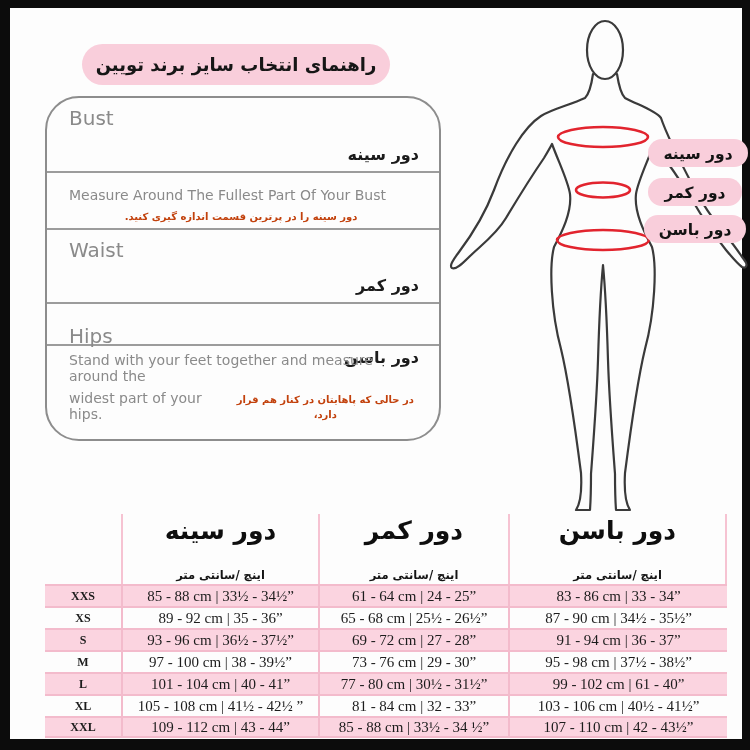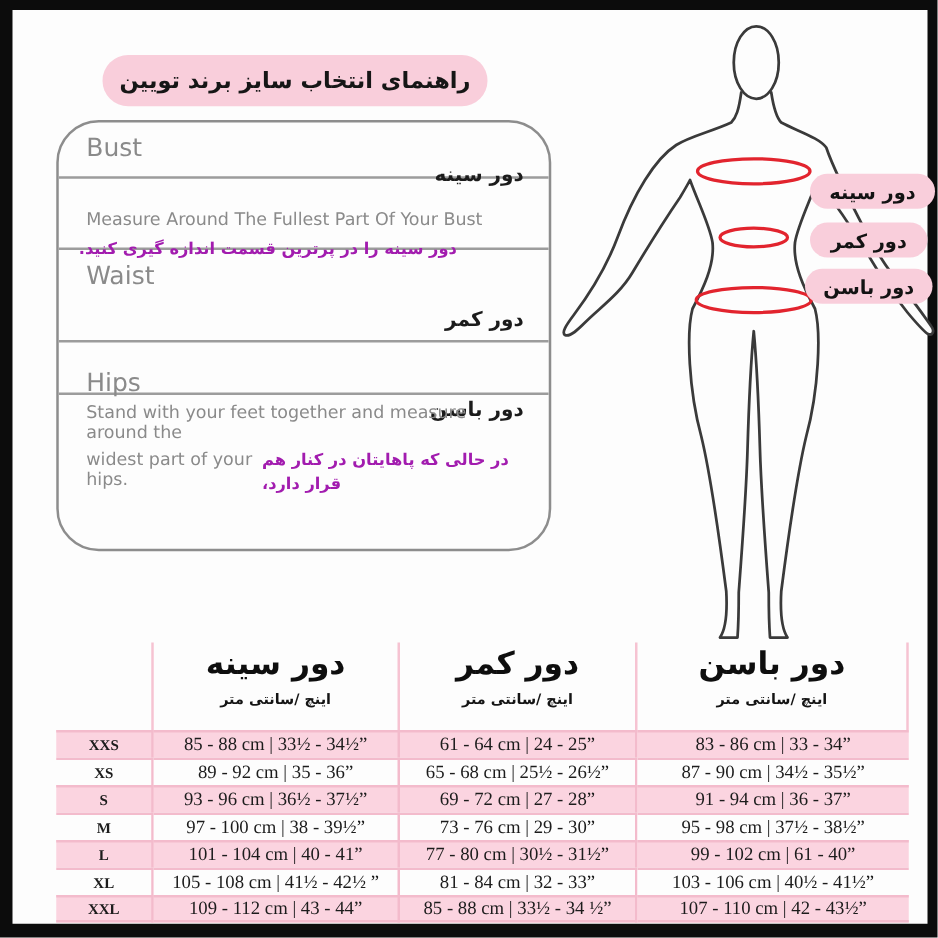--- a/index.html
+++ b/index.html
@@ -25,30 +25,30 @@
   .guide-box{
     position:absolute;left:35px;top:88px;width:396px;height:345px;
     border:2px solid #8d8d8d;border-radius:34px;
     box-sizing:border-box;overflow:hidden;background:#fdfdfd;
   }
   .g-sec{box-sizing:border-box;padding:0 16px;}
   .g-sec + .g-sec{border-top:2px solid #9c9c9c;}
   .g-head{display:flex;flex-direction:column;justify-content:space-between;}
   .g-head .en{font-size:20px;color:#8a8a8a;padding:8px 6px 0 6px;}
   .g-head .fa{font-size:16px;font-weight:bold;color:#1b1b1b;text-align:right;direction:rtl;padding:0 4px 7px 0;}
-  .sec-bust-h{height:43px;}
+  .sec-bust-h{height:73px;}
   .sec-bust-t{height:57px;}
   .sec-waist-h{height:74px;}
   .sec-waist-t{height:68px;}
   .sec-hips-h{height:42px;}
   .sec-hips-t{height:63px;}
   .sec-hips-h .en{font-size:20px;padding-top:20px;}
   .sec-hips-h .fa{padding-bottom:4px;}
-  .g-text .en{font-size:14px;color:#8a8a8a;padding:25px 6px 0 6px;}
-  .g-text .fa{font-size:13px;font-weight:bold;color:#a21caf;text-align:left;direction:rtl;padding:6px 4px 0 0;line-height:1.55;}
+  .g-text .en{font-size:14px;color:#8a8a8a;padding:14px 6px 0 6px;}
+  .g-text .fa{font-size:10px;font-weight:bold;color:#c2410c;text-align:center;direction:rtl;padding:6px 4px 0 0;line-height:1.55;}
   .mix-row{display:flex;justify-content:space-between;align-items:baseline;}
   .mix-row .en{padding-top:2px;}
   .mix-row .fa{padding-top:2px;}
   .g-text.tight .en{padding-top:6px;}
   .g-text.tight .fa{padding-top:1px;line-height:1.45;}
 
   
   .figure-wrap{position:absolute;left:430px;top:6px;width:315px;height:503px;}
 
   
@@ -62,21 +62,21 @@
     display:flex;flex-direction:column;align-items:center;justify-content:flex-start;
     border-right:2px solid #f6c3d2;
   }
   .t-hcell:last-child{border-right:none;}
   .t-hcell .h-title{
     font-family:"DejaVu Sans",sans-serif;font-size:25px;font-weight:bold;
     color:#0e0e0e;direction:rtl;line-height:1.25;margin-top:1px;
   }
   .t-hcell .h-sub{
     font-family:"DejaVu Sans",sans-serif;font-size:11.5px;font-weight:bold;
-    color:#141414;direction:rtl;margin-top:6px;
+    color:#141414;direction:rtl;margin-top:22px;
   }
   .t-row{display:contents;}
   .t-cell{
     height:22px;box-sizing:border-box;
     border-top:2px solid #f3bbcc;border-right:2px solid #f3bbcc;
     display:flex;align-items:center;justify-content:center;
     font-size:15px;line-height:1;
   }
   .t-cell:nth-child(4n){border-right:none;}
   .row-pink .t-cell{background:#fbd4e0;}

